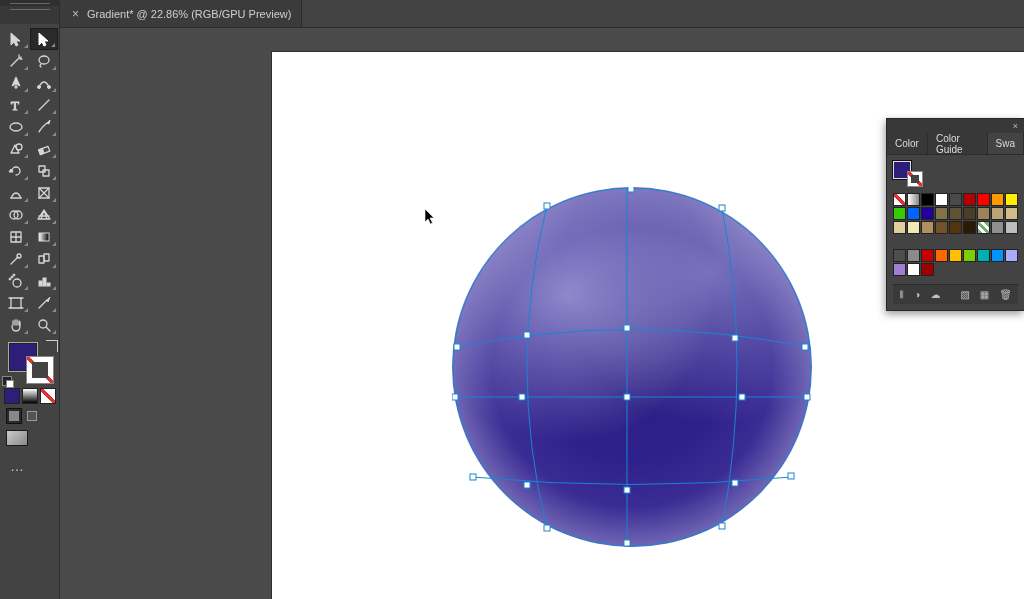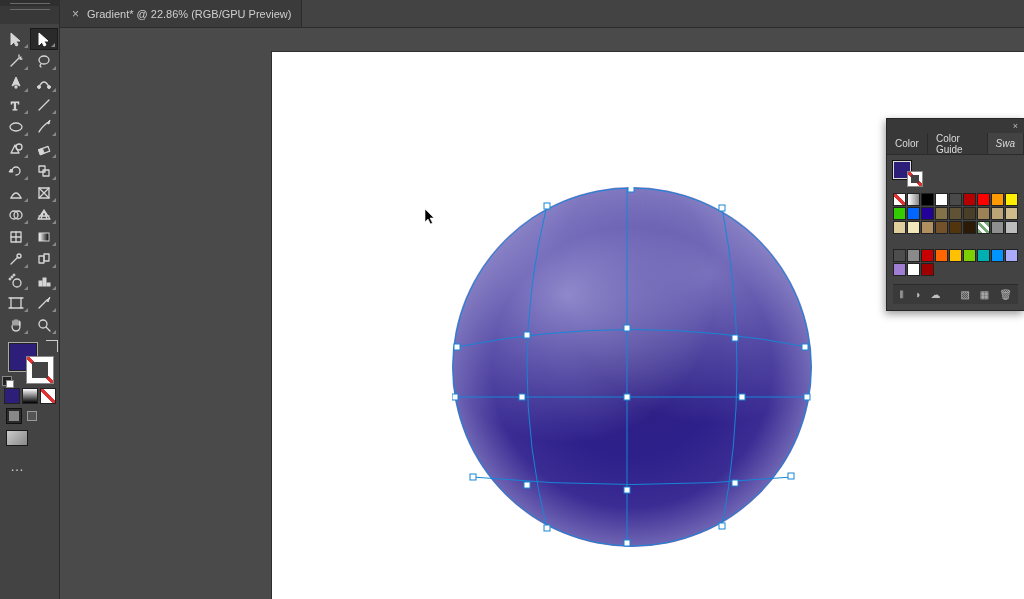--- a/index.html
+++ b/index.html
@@ -155,21 +155,21 @@
     background:#383838; height:14px; cursor:pointer;
   }
   .panel-tabs {
     display:flex; height:22px; background:#383838; border-bottom:1px solid #2b2b2b;
     font-size:10px; color:#dcdcdc;
   }
   .ptab {
     padding:0 8px; display:flex; align-items:center; cursor:pointer;
     border-right:1px solid #2b2b2b;
   }
-  .ptab.active { background:#434343;font-style:italic; }
+  .ptab.active { background:#434343; }
   .panel-body { padding:6px 6px 6px 6px; }
   .panel-fillstroke {
     position:relative; width:30px; height:26px; margin-bottom:6px;
   }
   .pf-fill{position:absolute;left:0;top:0;width:18px;height:18px;background:#2d1e7a;border:1px solid #ddd;box-shadow:0 0 0 1px #111;}
   .pf-stroke{position:absolute;right:0;bottom:0;width:16px;height:16px;background:#fff;border:1px solid #888;}
   .pf-stroke::after{content:"";position:absolute;inset:3px;background:#434343;}
   .pf-stroke .diag{position:absolute;inset:0;background:linear-gradient(45deg,transparent 42%,#d33 42%,#d33 58%,transparent 58%);}
 
   .sw-grid { display:flex; flex-wrap:wrap; gap:1px; width:126px; }

